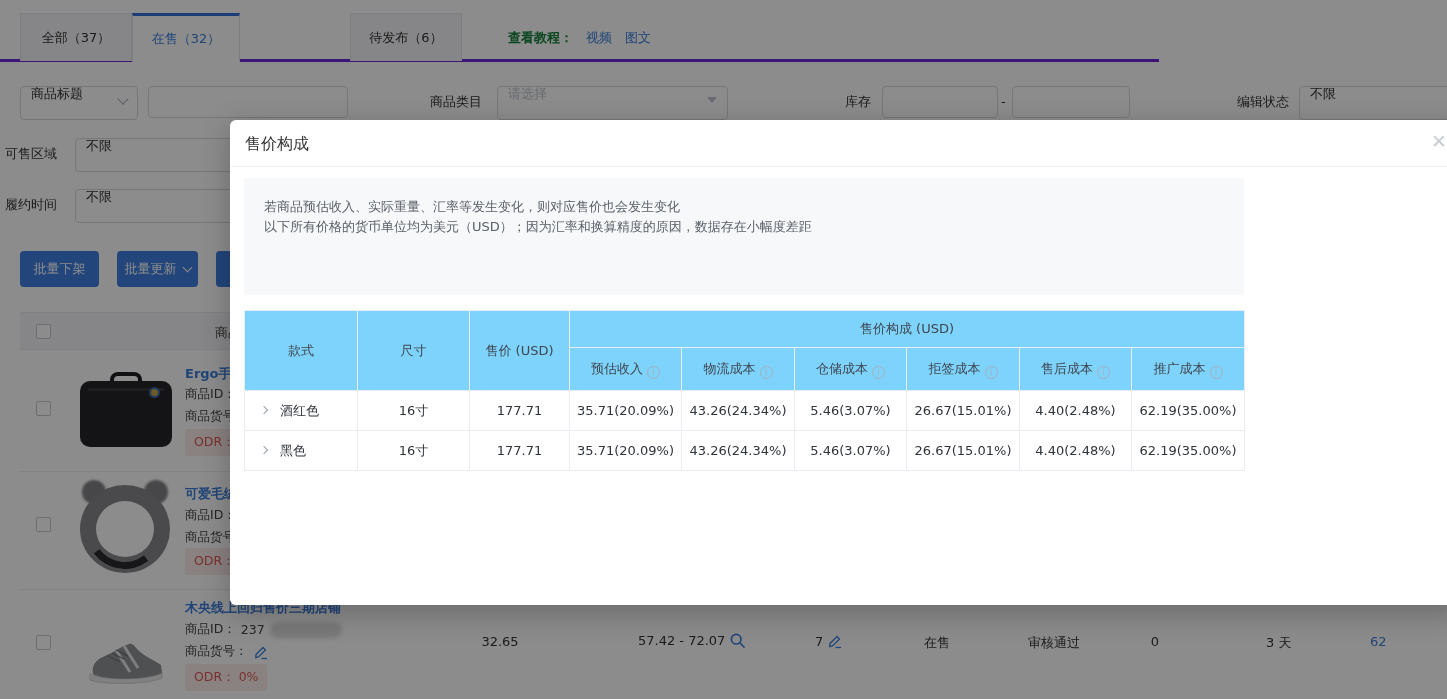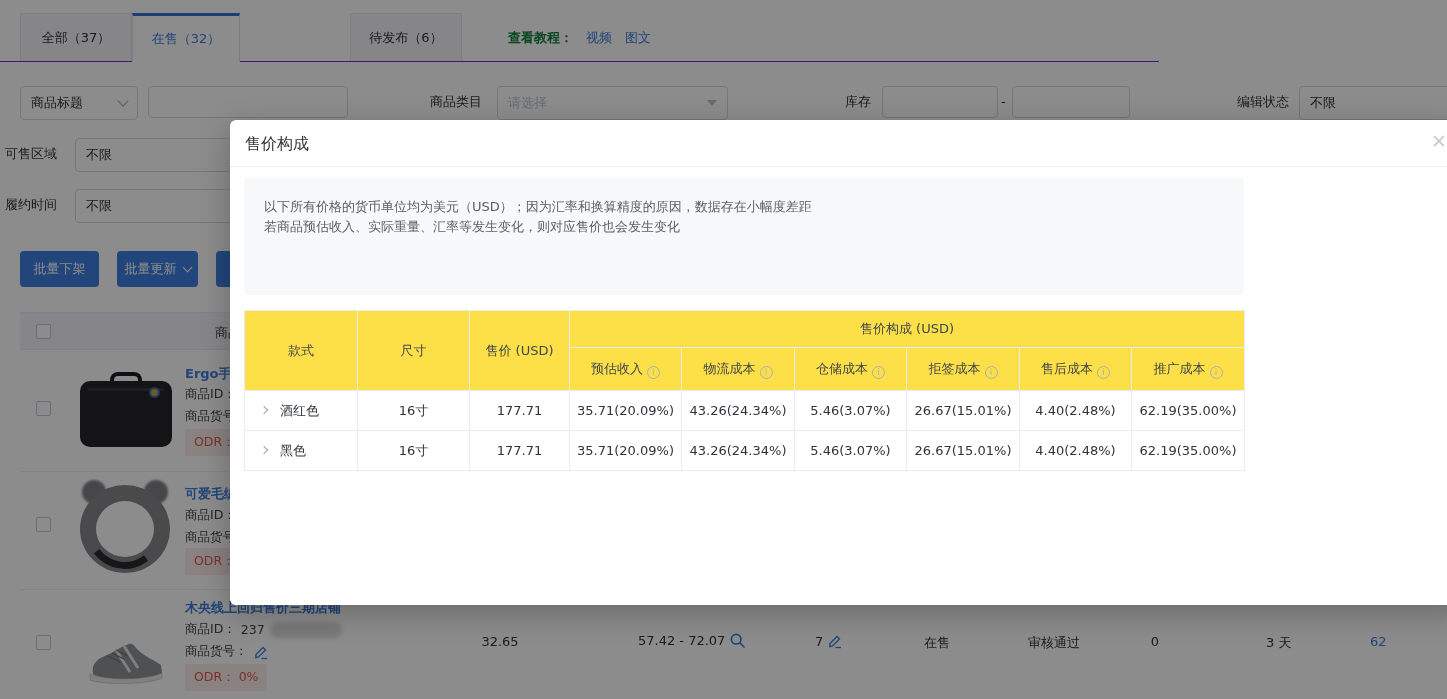--- a/index.html
+++ b/index.html
@@ -1,32 +1,32 @@
 <!DOCTYPE html>
 <html><head>
 <meta charset="utf-8">
 <style>
   * { margin:0; padding:0; box-sizing:border-box; }
   body { font-family:"DejaVu Sans","Liberation Sans",sans-serif; }
   .stage { position:relative; width:1447px; height:699px; overflow:hidden; background:#fff; }
   .page { position:absolute; inset:0; }
 
   
-  .tabbar { position:absolute; left:0; top:13px; width:1159px; height:49px; border-bottom:1px solid #6d28d9; }
+  .tabbar { position:absolute; left:0; top:13px; width:1159px; height:49px; border-bottom:3px solid #6d28d9; }
   .tab { position:absolute; top:0; height:48px; background:#F4F5F7; border:1px solid #E2E6ED; border-bottom:none;
          display:flex; align-items:center; justify-content:center; font-size:13px; color:#333; cursor:pointer; }
   .tab.active { background:#fff; border-top:3px solid #3470D6; color:#3D7EDB; height:49px; }
   .tutorial { position:absolute; left:508px; top:0; height:49px; display:flex; align-items:center; gap:13px; font-size:13px; }
   .tut-label { color:#15803d; font-weight:bold; }
   .blue-link { color:#3D7EDB; cursor:pointer; }
 
   
   .flabel { position:absolute; font-size:13px; color:#333; height:32px; line-height:32px; }
   .sel { position:absolute; height:32px; background:#fff; border:1px solid #D6DAE0; border-radius:4px;
-         display:flex; align-items:center; padding:16px 10px; font-size:13px; color:#333; cursor:pointer; }
+         display:flex; align-items:flex-end; padding:16px 10px; font-size:13px; color:#333; cursor:pointer; }
   .sel .ph { color:#BEC3CC; }
   .chev { margin-left:auto; width:8px; height:8px; border-right:1.5px solid #A8AEB8; border-bottom:1.5px solid #A8AEB8;
           transform:rotate(45deg); margin-top:-4px; }
   .caret { margin-left:auto; width:0; height:0; border-left:5px solid transparent; border-right:5px solid transparent;
            border-top:6px solid #BFC4CC; }
   .input { position:absolute; height:32px; border:1px solid #D6DAE0; border-radius:4px; padding:0 10px;
            font-size:13px; color:#333; background:#fff; outline:none; }
 
   
   .btn { position:absolute; height:36px; background:#3E7EE0; color:#fff; font-size:13px; border-radius:4px;
@@ -67,21 +67,21 @@
   .m-title { position:absolute; left:15px; top:14px; font-size:16px; color:#333; }
   .m-close { position:absolute; right:14px; top:10px; width:22px; height:22px; color:#C9CDD3; font-size:19px; line-height:22px;
              text-align:center; cursor:pointer; }
   .m-close::before { content:"\2715"; }
   .m-divider { position:absolute; left:0; top:46px; width:100%; height:1px; background:#EFF1F4; }
   .m-notice { position:absolute; left:14px; top:58px; width:1000px; height:117px; background:#F7F8FA; border-radius:4px;
               padding:19px 20px; font-size:13px; color:#5A6068; line-height:20px; }
   .m-notice .bold { color:#262A30; font-weight:bold; }
   .m-table { position:absolute; left:14px; top:190px; width:1000px; border-collapse:collapse; table-layout:fixed; }
   .m-table th, .m-table td { border:1px solid #E9ECF1; font-weight:normal; font-size:13px; text-align:center; }
-  .m-table th { background:#fde047; color:#40454E; }
+  .m-table th { background:#7dd3fc; color:#40454E; }
   .m-table tr.group th { height:37px; }
   .m-table tr.sub th { height:43px; }
   .m-table td { height:40px; color:#2F343B; }
   .style-cell { text-align:left !important; padding-left:16px; }
   .exp-chev { display:inline-block; width:6px; height:6px; border-top:1.3px solid #9AA1AC; border-right:1.3px solid #9AA1AC;
               transform:rotate(45deg); margin-right:13px; vertical-align:2px; cursor:pointer; }
   .info-icon { display:inline-block; width:13px; height:13px; border:1px solid #A8AEB8; border-radius:50%;
                font-size:9px; line-height:11px; color:#A8AEB8; text-align:center; margin-left:4px; vertical-align:-2px; cursor:pointer; }
   .info-icon::before { content:"i"; }
 </style>
@@ -242,22 +242,22 @@
   </div>
 
   <div class="dim"></div>
 
   <div class="modal">
     <div class="m-title">售价构成</div>
     <div class="m-close"></div>
     <div class="m-divider"></div>
 
     <div class="m-notice">
+      <div>若商品预估收入、实际重量、汇率等发生变化，则对应售价也会发生变化</div>
       <div>以下所有价格的货币单位均为美元（USD）；因为汇率和换算精度的原因，数据存在小幅度差距</div>
-      <div>若商品预估收入、实际重量、汇率等发生变化，则对应售价也会发生变化</div>
     </div>
 
     <table class="m-table">
       <colgroup>
         <col style="width:113px">
           <col style="width:112px">
           <col style="width:100px">
         <col style="width:112px">
           <col style="width:113px">
           <col style="width:112px">

